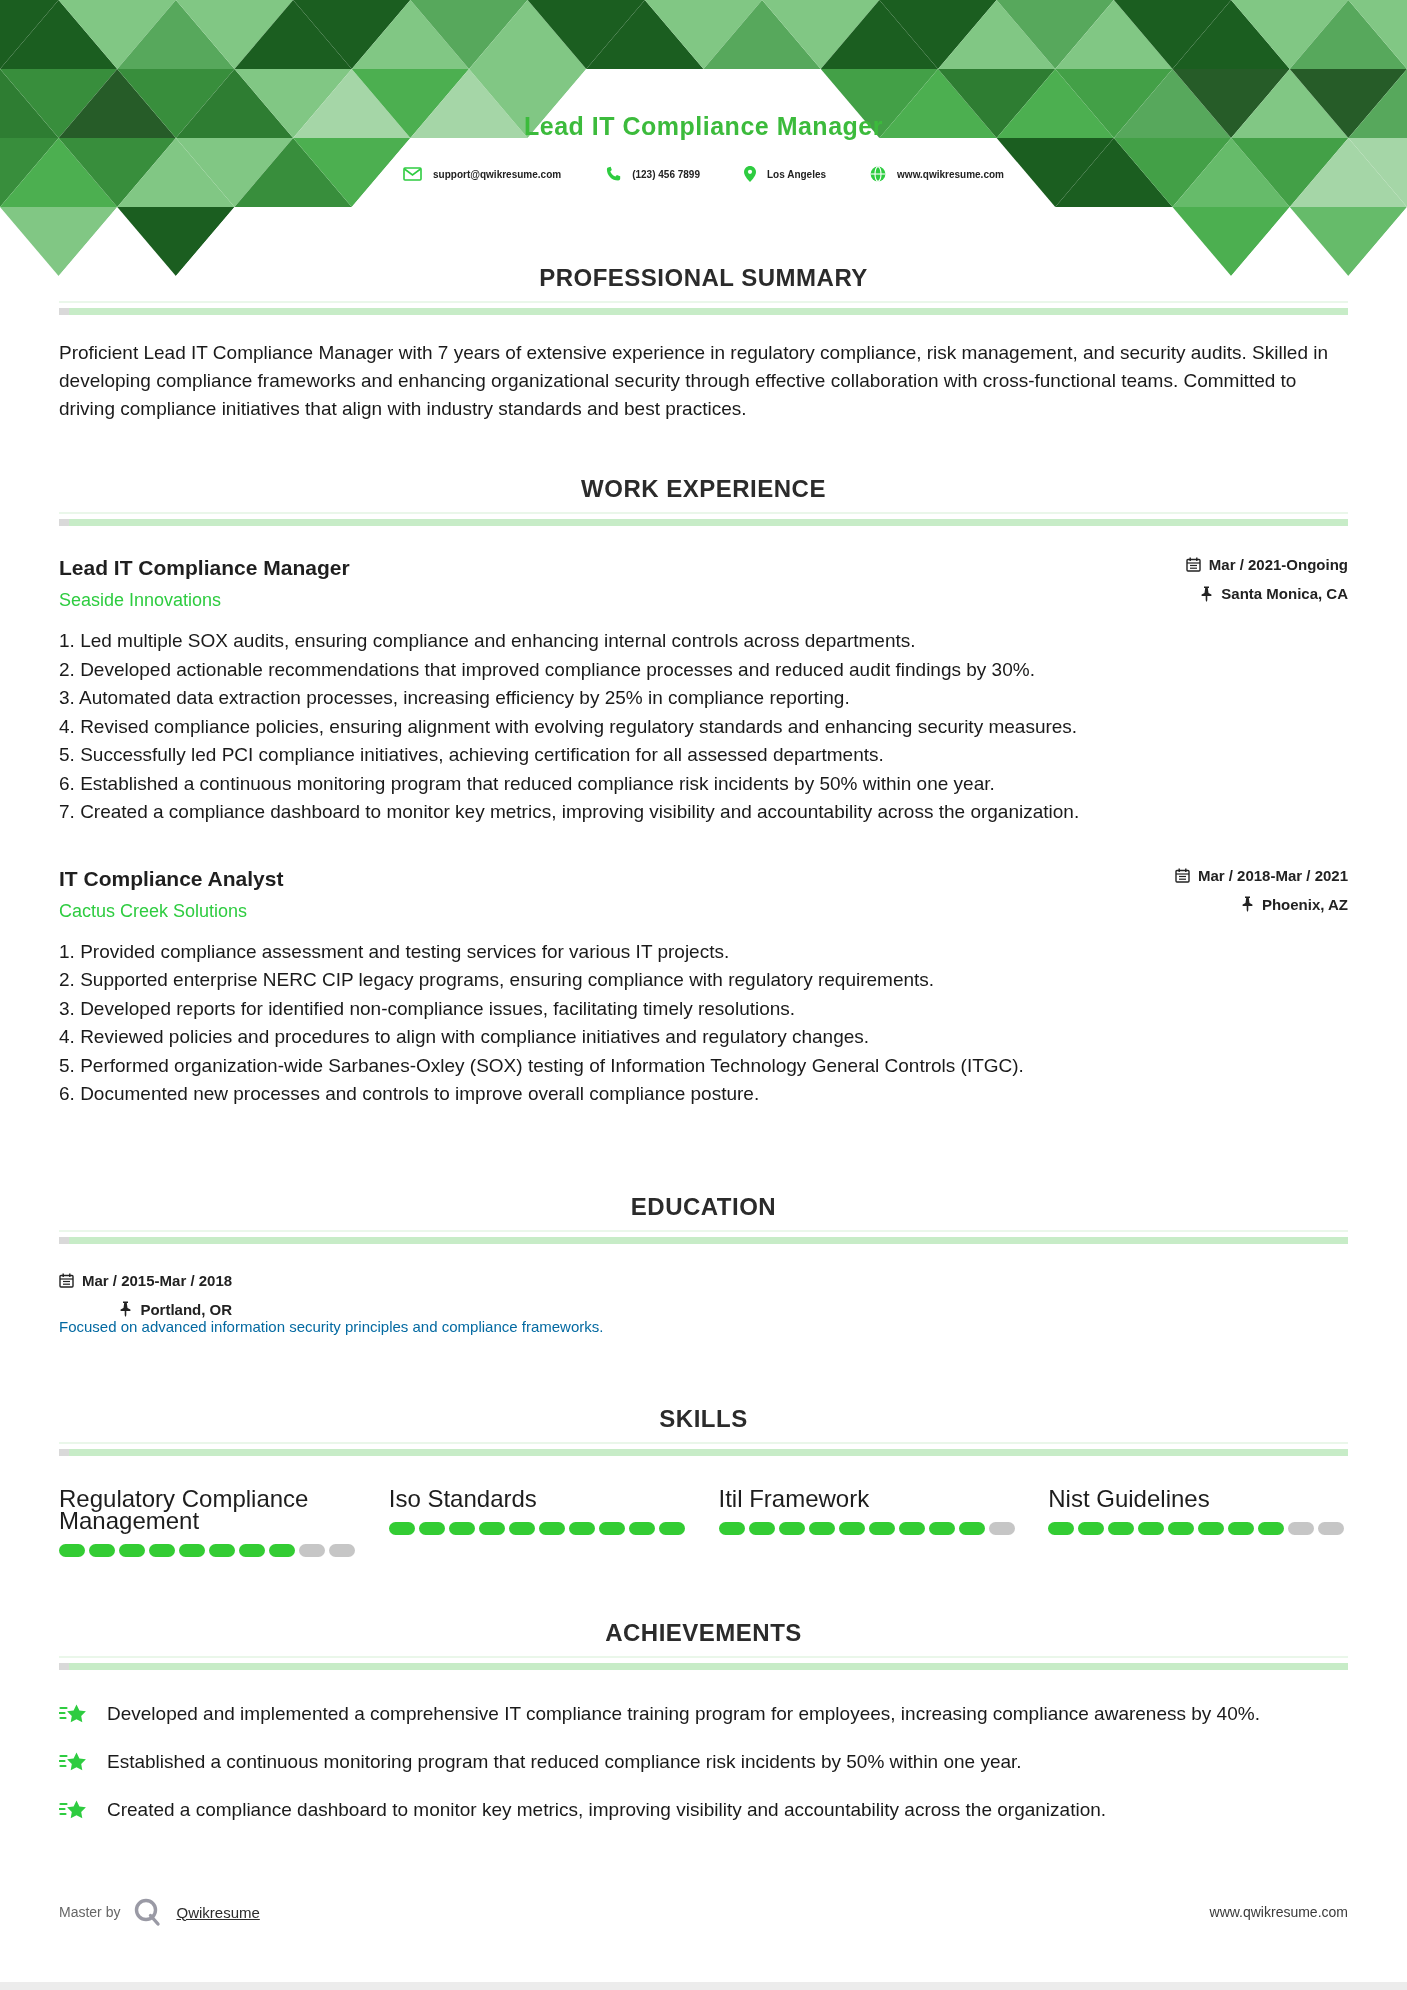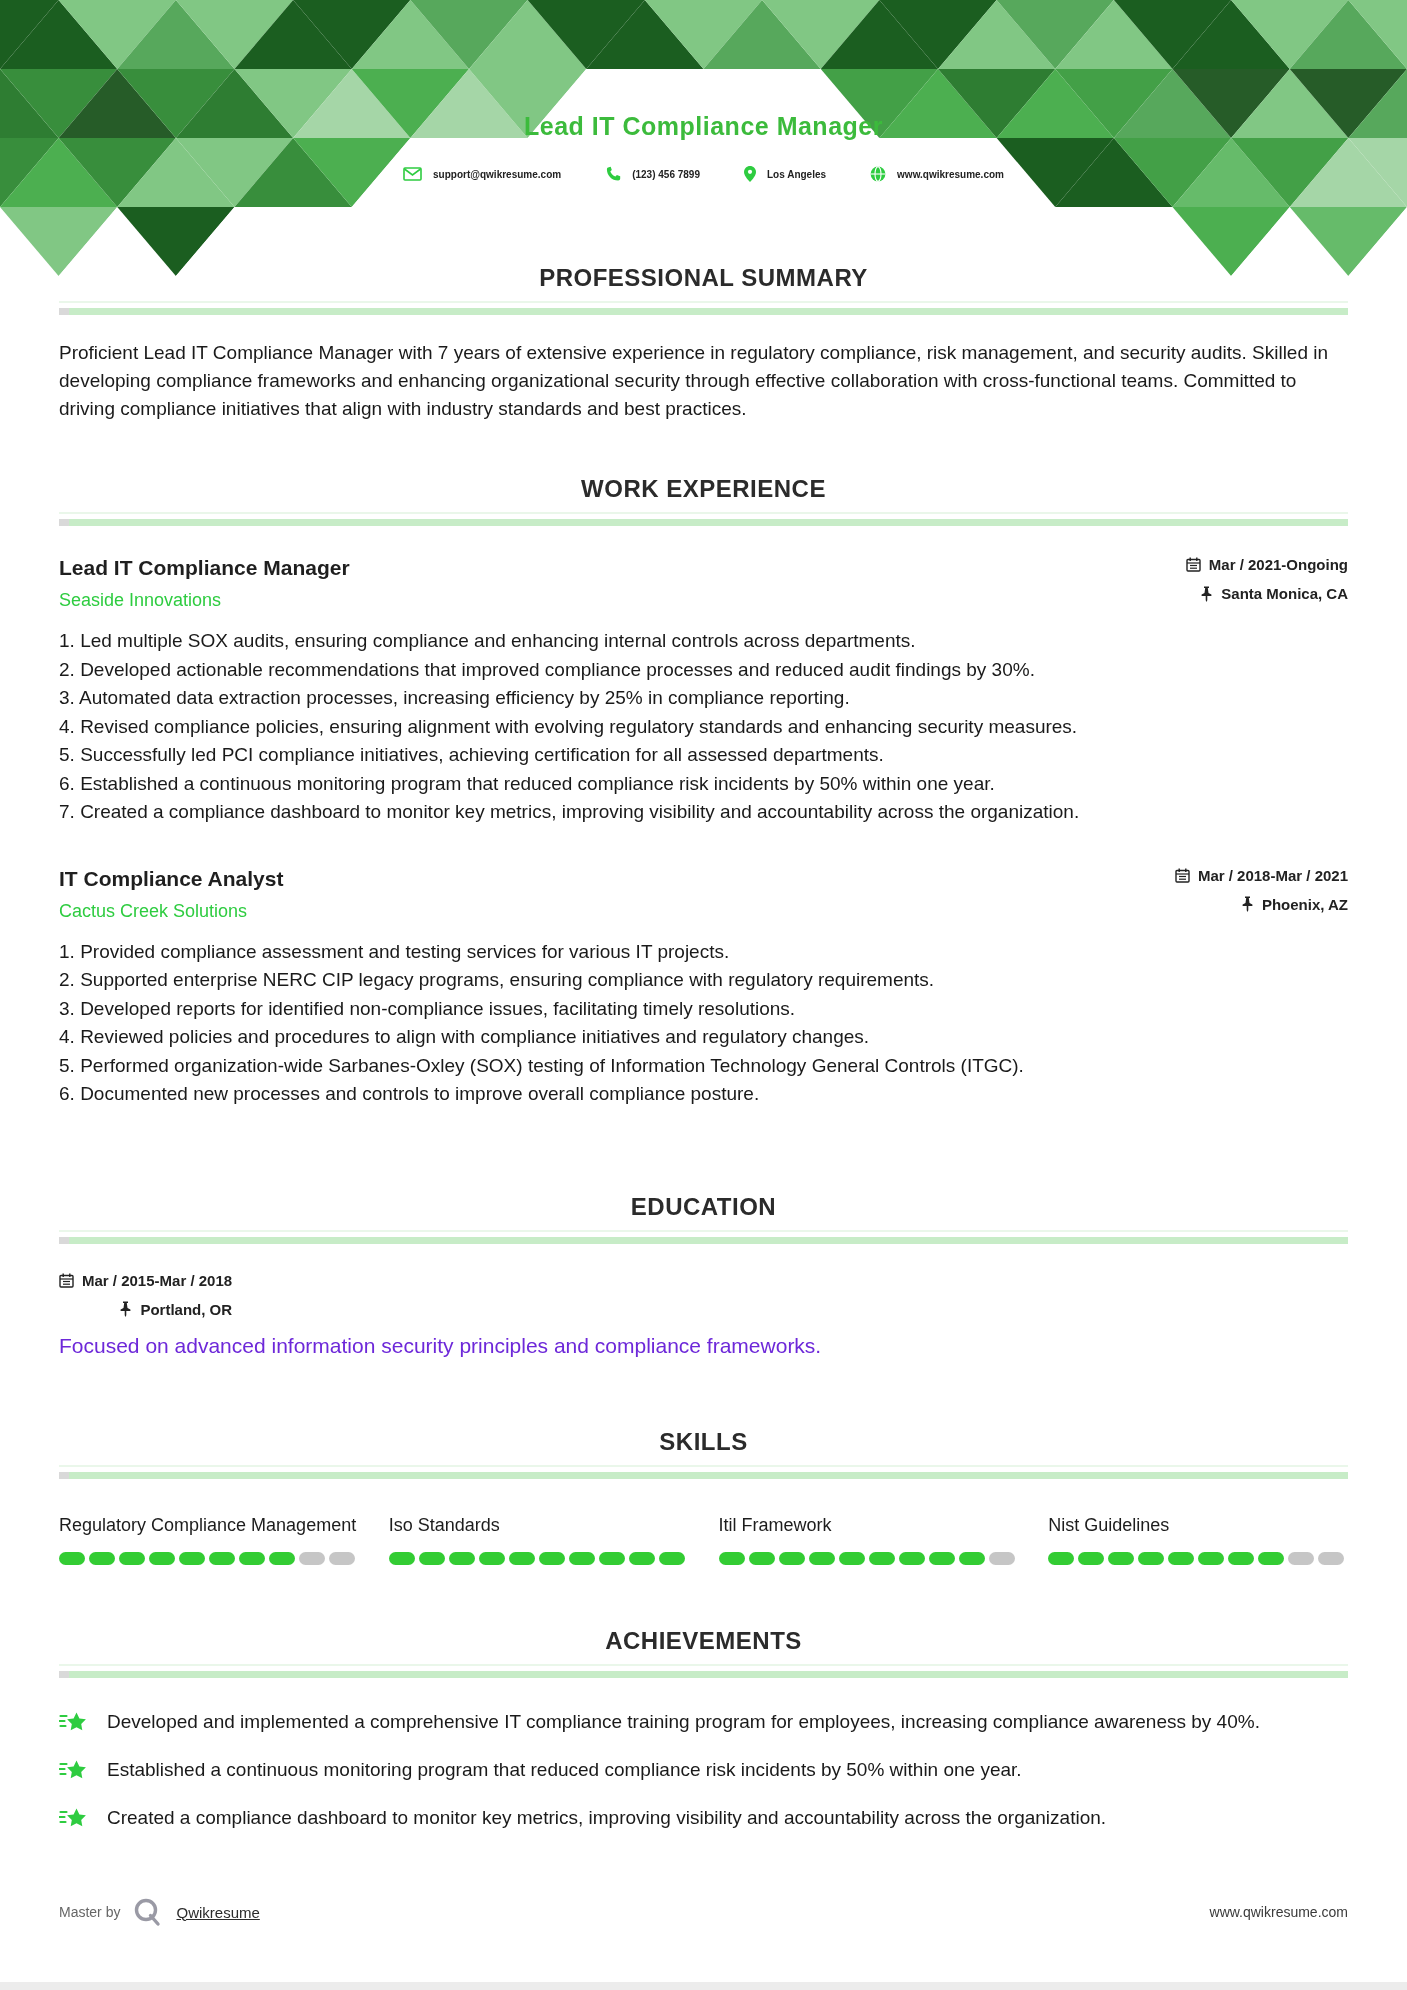--- a/index.html
+++ b/index.html
@@ -45,25 +45,25 @@
   .job-company { margin-top: 10px; font-size: 18px; color: #2ecc40; }
   .job-meta { text-align: right; font-size: 15px; font-weight: 700; color: #222; }
   .meta-line { display: flex; justify-content: flex-end; align-items: center; gap: 8px; }
   .meta-line + .meta-line { margin-top: 12px; }
   ol.bullets { list-style: none; counter-reset: n; margin-top: 16px; }
   ol.bullets li { counter-increment: n; font-size: 19px; line-height: 28.5px; color: #1a1a1a; }
   ol.bullets li::before { content: counter(n) ". "; }
 
   .edu-heading { margin-top: 84px; }
   .edu-block { margin-top: 28px; }
-  .edu-desc { margin-top: 16px; font-size: 21px; color: #6d28d9; }
+  .edu-desc { font-size: 15px; color: #0369a1; }
 
   .skills-heading { margin-top: 70px; }
   .skills-grid { margin-top: 32px; display: grid; grid-template-columns: repeat(4, 1fr); column-gap: 30px; }
-  .skill-name { font-size: 18px; color: #1d1d1d; line-height: 29px; }
+  .skill-name { font-size: 24px; color: #1d1d1d; line-height: 22px; }
   .skill-bar { margin-top: 12px; display: flex; gap: 4px; }
   .seg { width: 26px; height: 13px; border-radius: 7px; display: inline-block; }
   .seg.on { background: #33cc33; }
   .seg.off { background: #c6c6c6; }
 
   .ach-heading { margin-top: 62px; }
   .ach-list { margin-top: 30px; }
   .ach-item { display: flex; align-items: flex-start; gap: 20px; margin-bottom: 20px; }
   .ach-item svg { flex: 0 0 auto; margin-top: 2px; }
   .ach-text { font-size: 19px; line-height: 28px; color: #1a1a1a; max-width: 1180px; }

